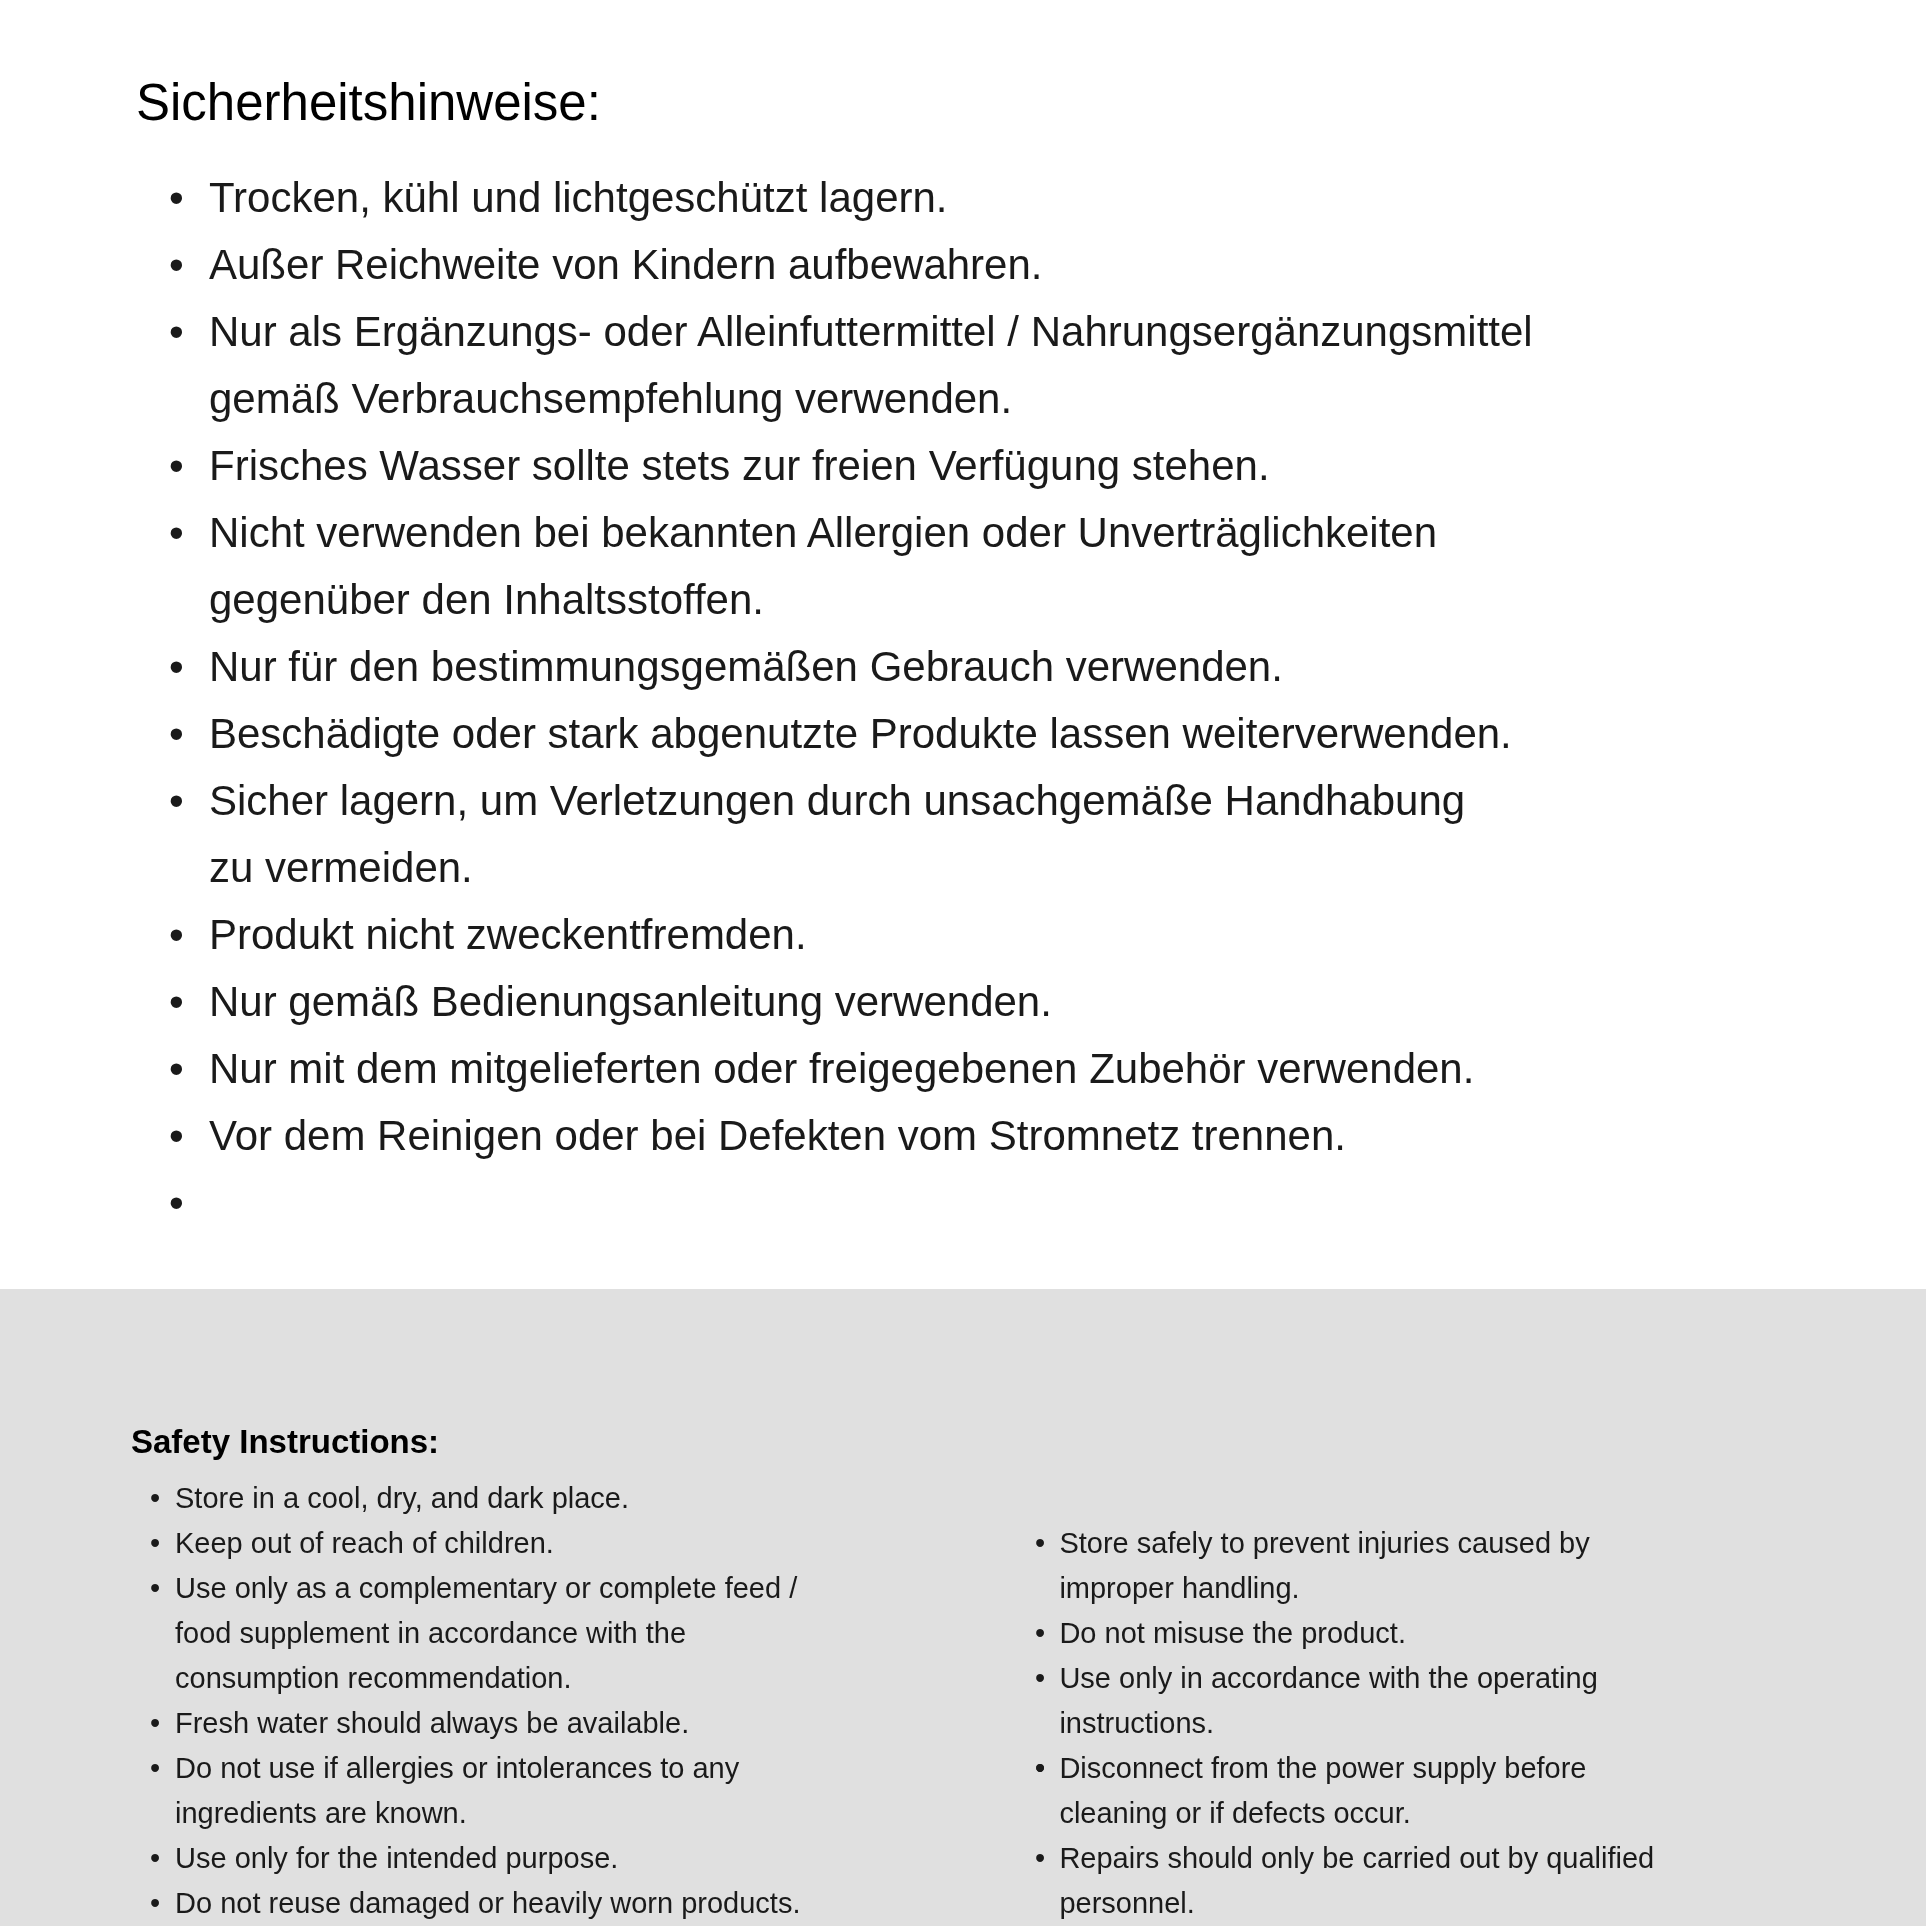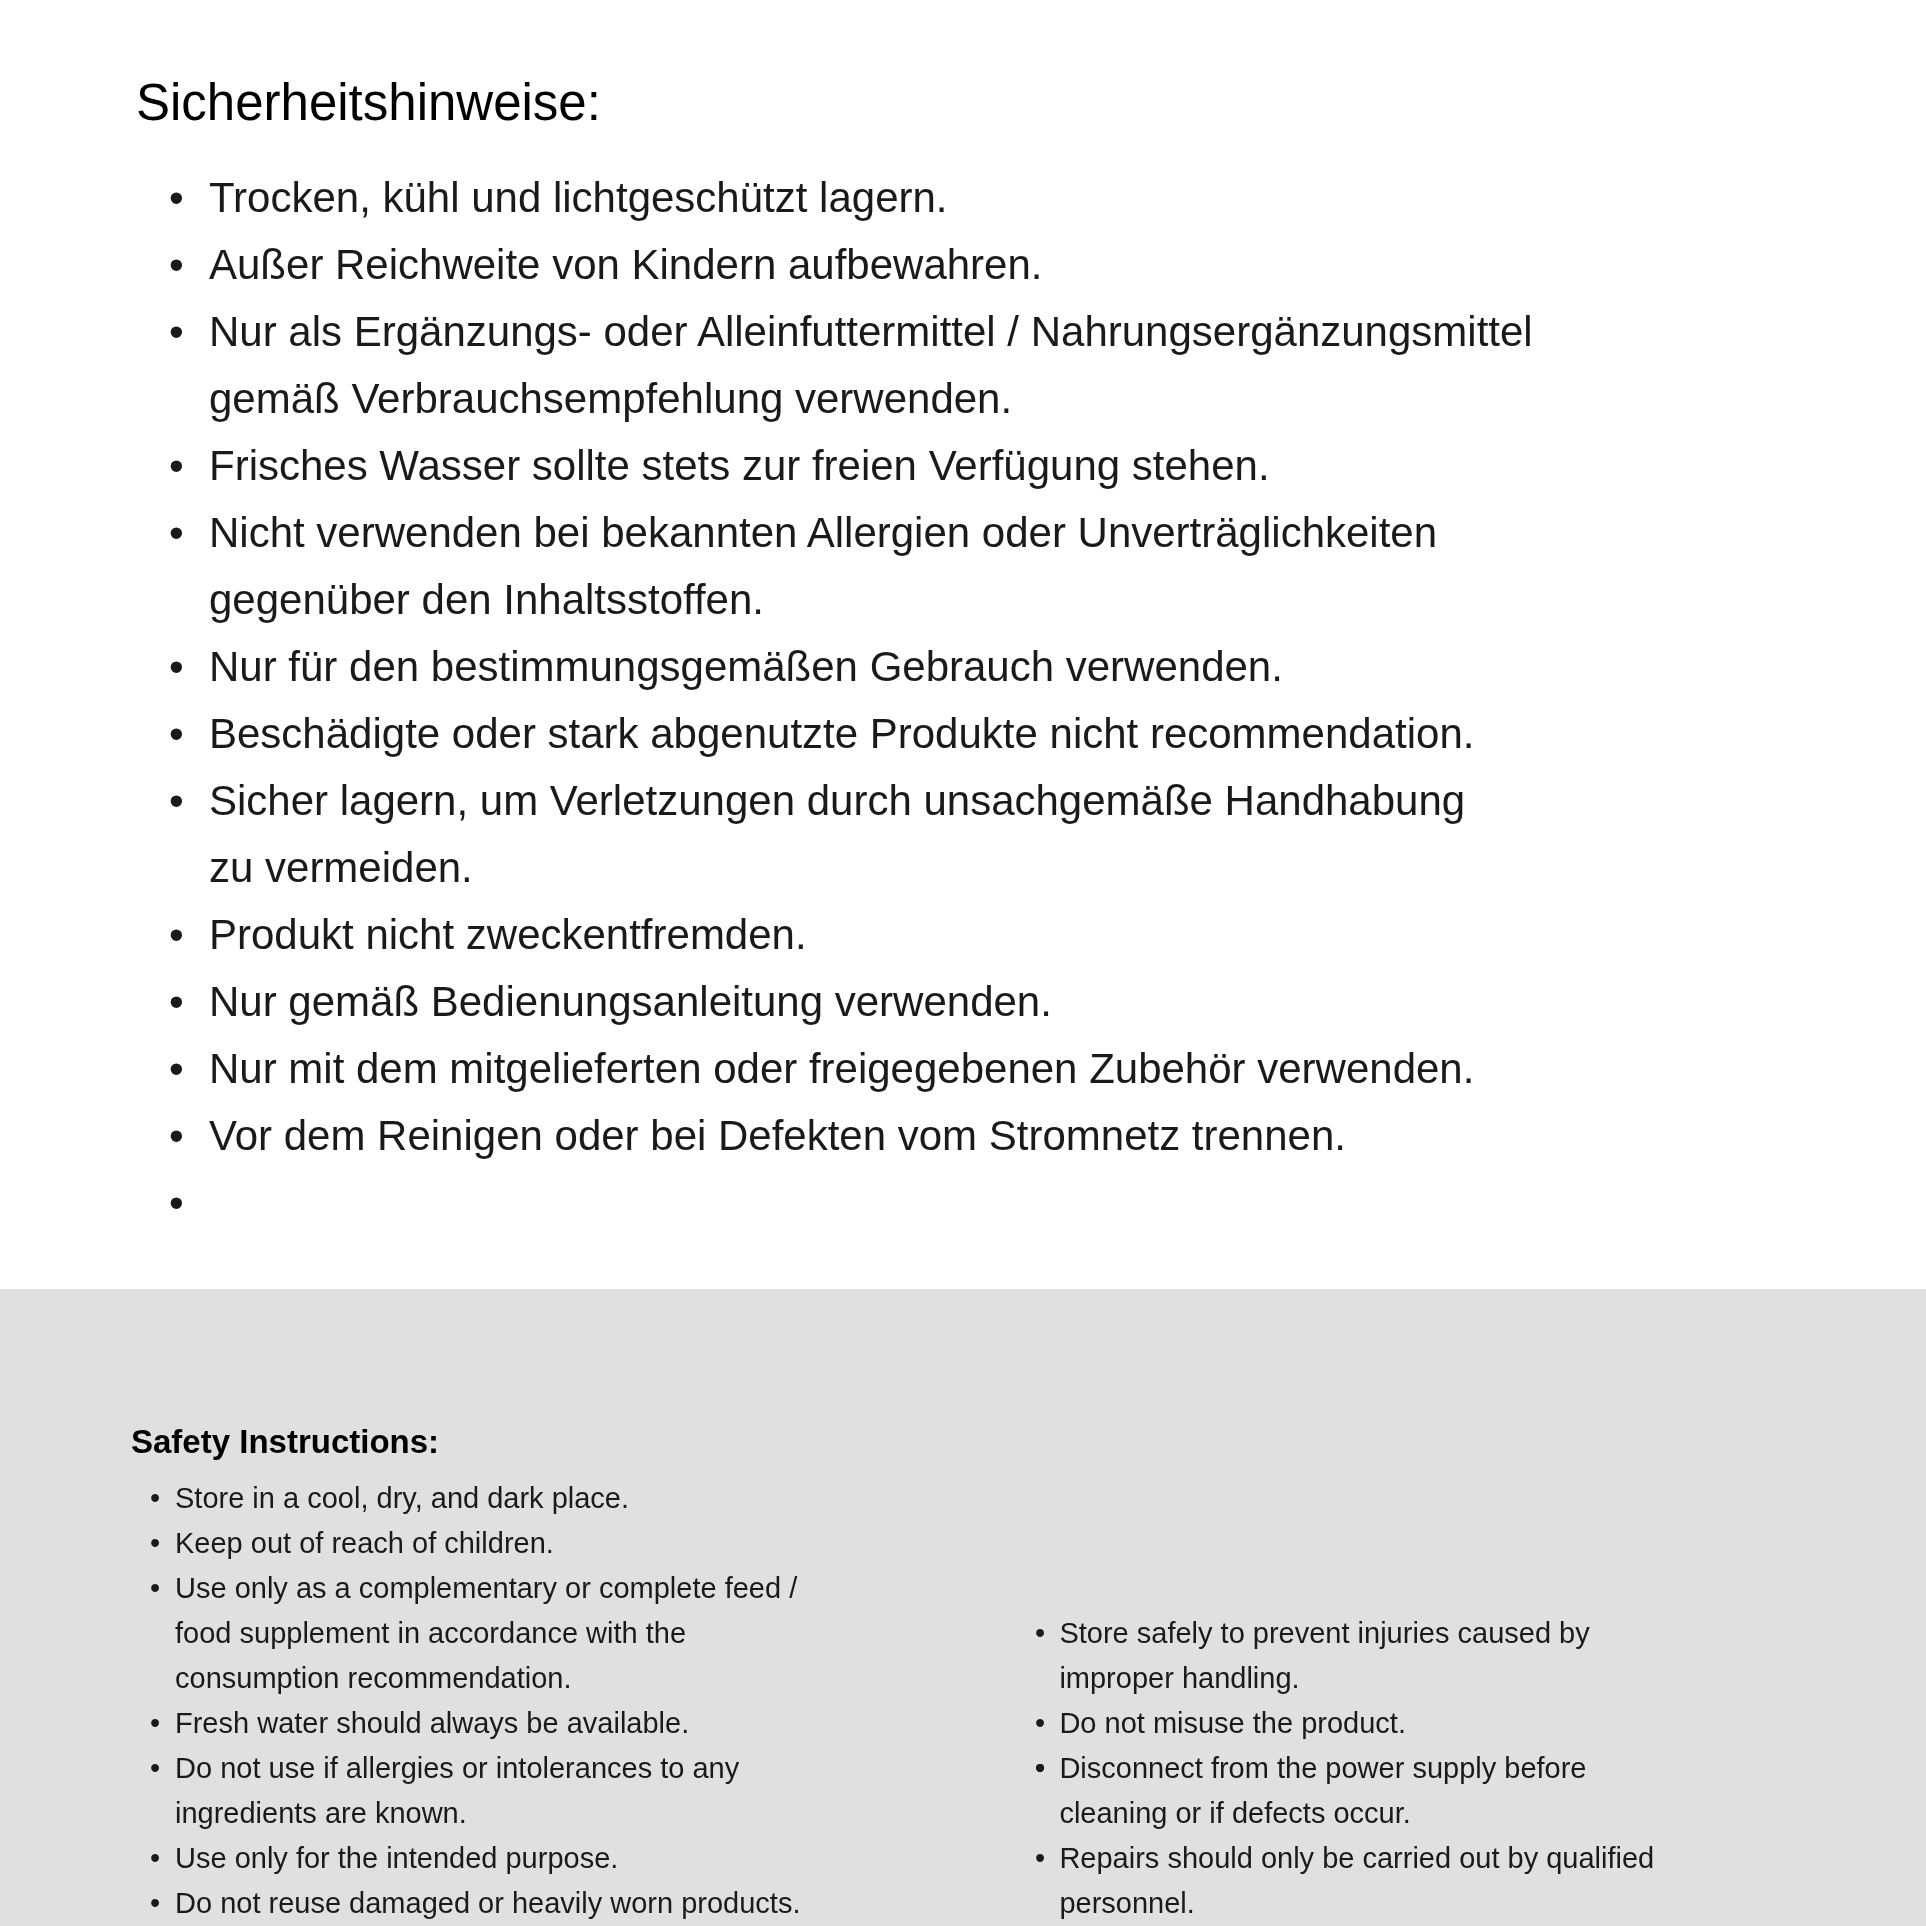--- a/index.html
+++ b/index.html
@@ -99,21 +99,21 @@
   <h1 class="german-title">Sicherheitshinweise:</h1>
   <ul class="bullet-list german-list">
     <li><span class="marker">•</span><span class="item-text">Trocken, kühl und lichtgeschützt lagern.</span></li>
     <li><span class="marker">•</span><span class="item-text">Außer Reichweite von Kindern aufbewahren.</span></li>
     <li><span class="marker">•</span><span class="item-text">Nur als Ergänzungs- oder Alleinfuttermittel / Nahrungsergänzungsmittel
 gemäß Verbrauchsempfehlung verwenden.</span></li>
     <li><span class="marker">•</span><span class="item-text">Frisches Wasser sollte stets zur freien Verfügung stehen.</span></li>
     <li><span class="marker">•</span><span class="item-text">Nicht verwenden bei bekannten Allergien oder Unverträglichkeiten
 gegenüber den Inhaltsstoffen.</span></li>
     <li><span class="marker">•</span><span class="item-text">Nur für den bestimmungsgemäßen Gebrauch verwenden.</span></li>
-    <li><span class="marker">•</span><span class="item-text">Beschädigte oder stark abgenutzte Produkte nicht recommendation.</span></li>
+    <li><span class="marker">•</span><span class="item-text">Beschädigte oder stark abgenutzte Produkte lassen weiterverwenden.</span></li>
     <li><span class="marker">•</span><span class="item-text">Sicher lagern, um Verletzungen durch unsachgemäße Handhabung
 zu vermeiden.</span></li>
     <li><span class="marker">•</span><span class="item-text">Produkt nicht zweckentfremden.</span></li>
     <li><span class="marker">•</span><span class="item-text">Nur gemäß Bedienungsanleitung verwenden.</span></li>
     <li><span class="marker">•</span><span class="item-text">Nur mit dem mitgelieferten oder freigegebenen Zubehör verwenden.</span></li>
     <li><span class="marker">•</span><span class="item-text">Vor dem Reinigen oder bei Defekten vom Stromnetz trennen.</span></li>
     <li><span class="marker">•</span></li>
   </ul>
 </div>
 
@@ -131,21 +131,22 @@
 ingredients are known.</span></li>
       <li><span class="marker">•</span><span class="item-text">Use only for the intended purpose.</span></li>
       <li><span class="marker">•</span><span class="item-text">Do not reuse damaged or heavily worn products.</span></li>
     </ul>
   </div>
   <div class="col-right">
     <ul class="bullet-list english-list right-list">
       <li><span class="marker">•</span><span class="item-text">Store safely to prevent injuries caused by
 improper handling.</span></li>
       <li><span class="marker">•</span><span class="item-text">Do not misuse the product.</span></li>
-      <li><span class="marker">•</span></li>
+      <li><span class="marker">•</span><span class="item-text">Use only in accordance with the operating
+instructions.</span></li>
       <li><span class="marker">•</span></li>
       <li><span class="marker">•</span><span class="item-text">Disconnect from the power supply before
 cleaning or if defects occur.</span></li>
       <li><span class="marker">•</span><span class="item-text">Repairs should only be carried out by qualified
 personnel.</span></li>
     </ul>
   </div>
 </div>
 
 

